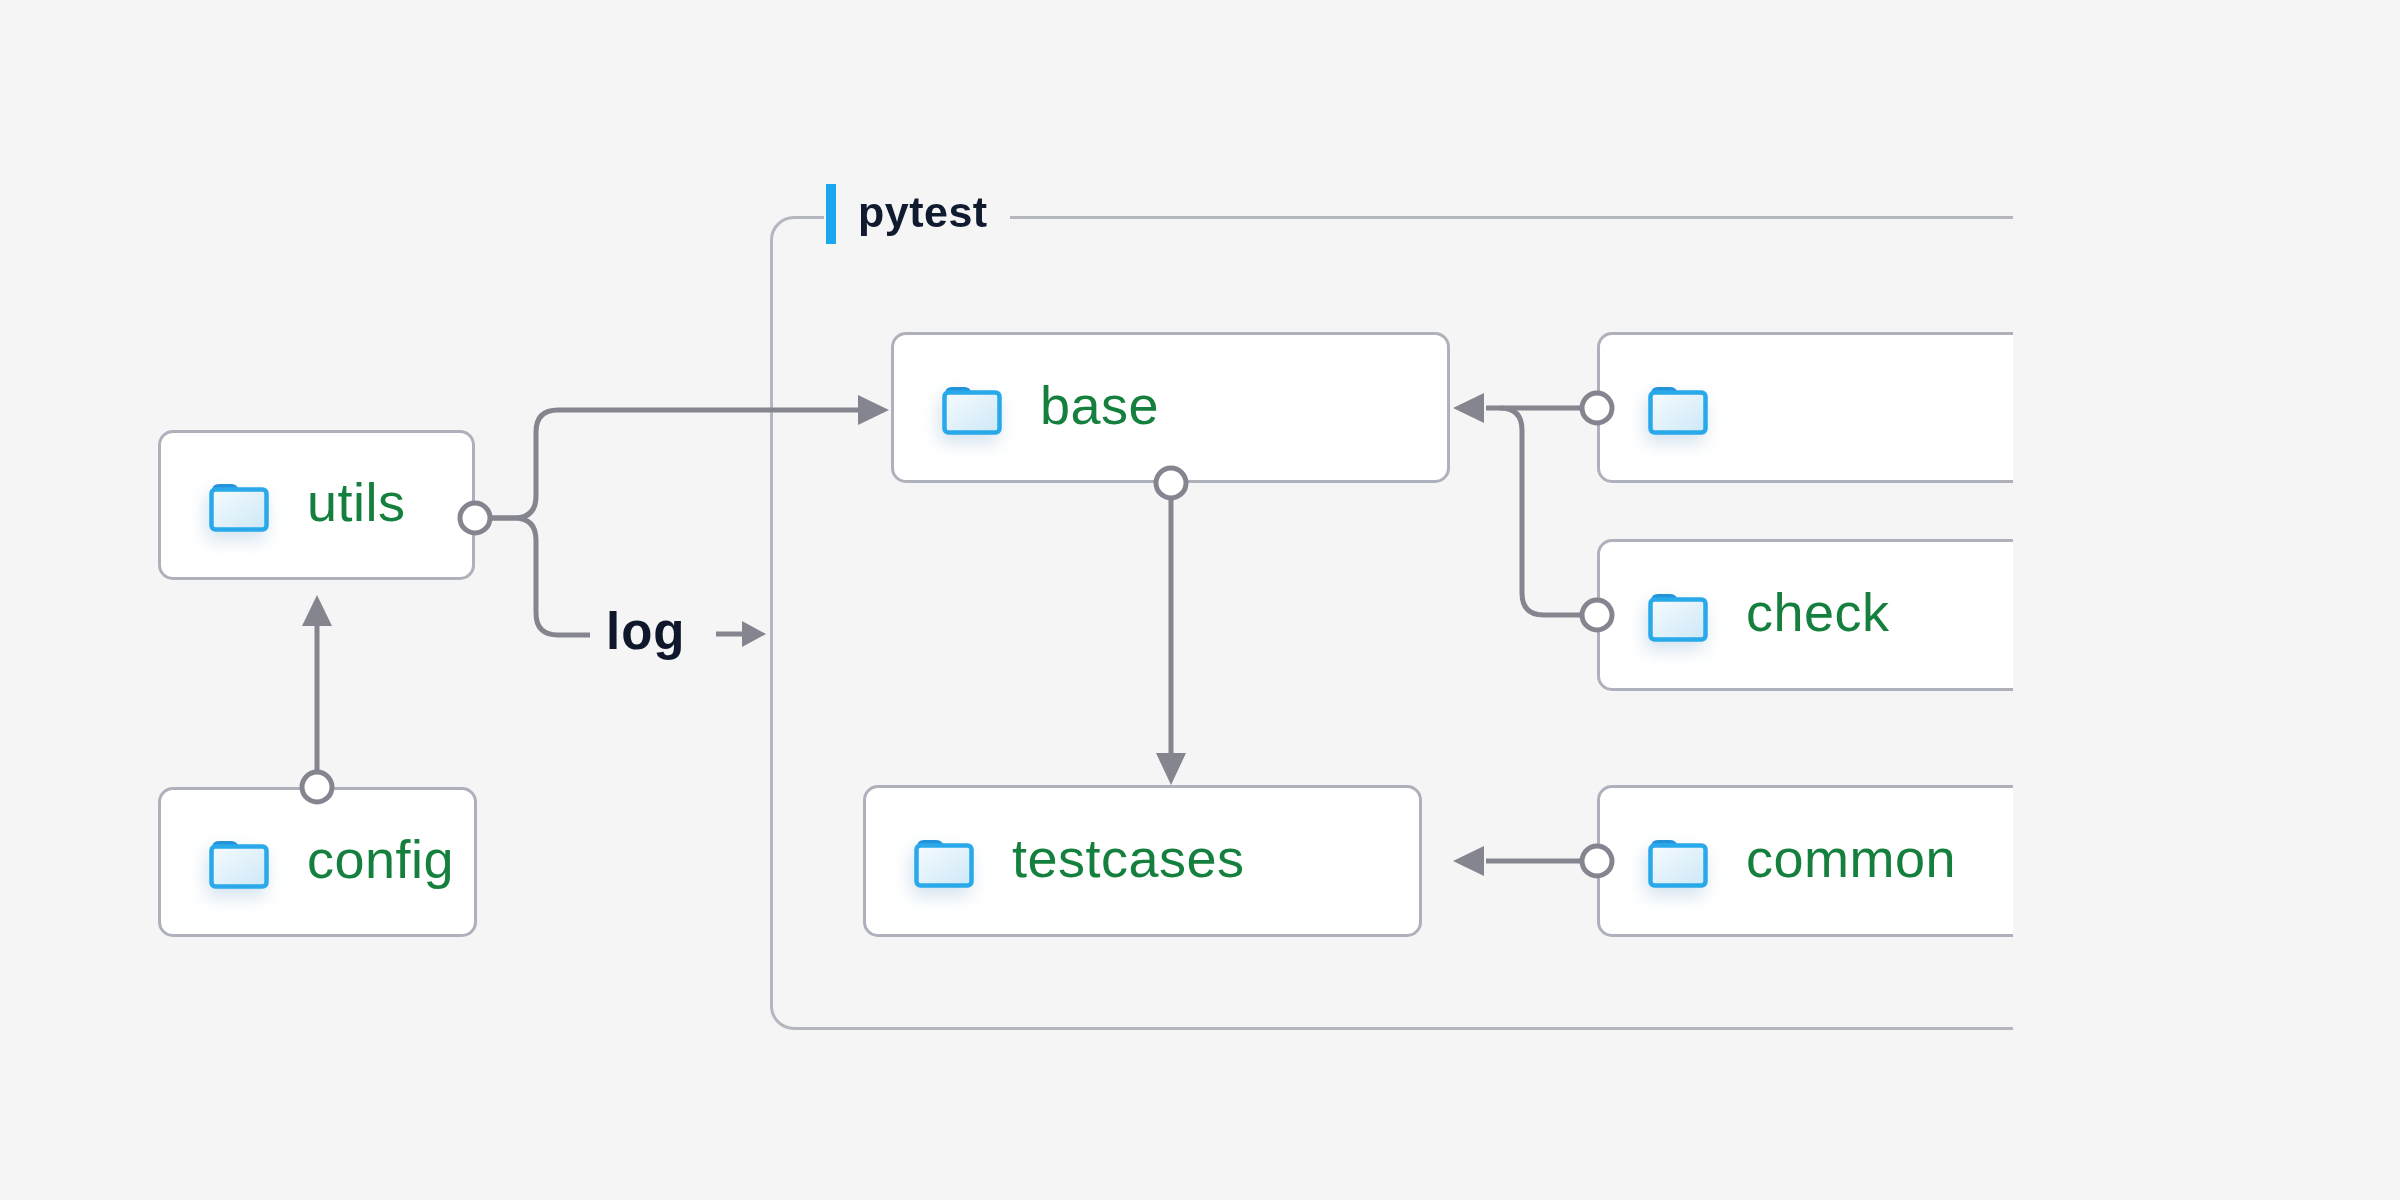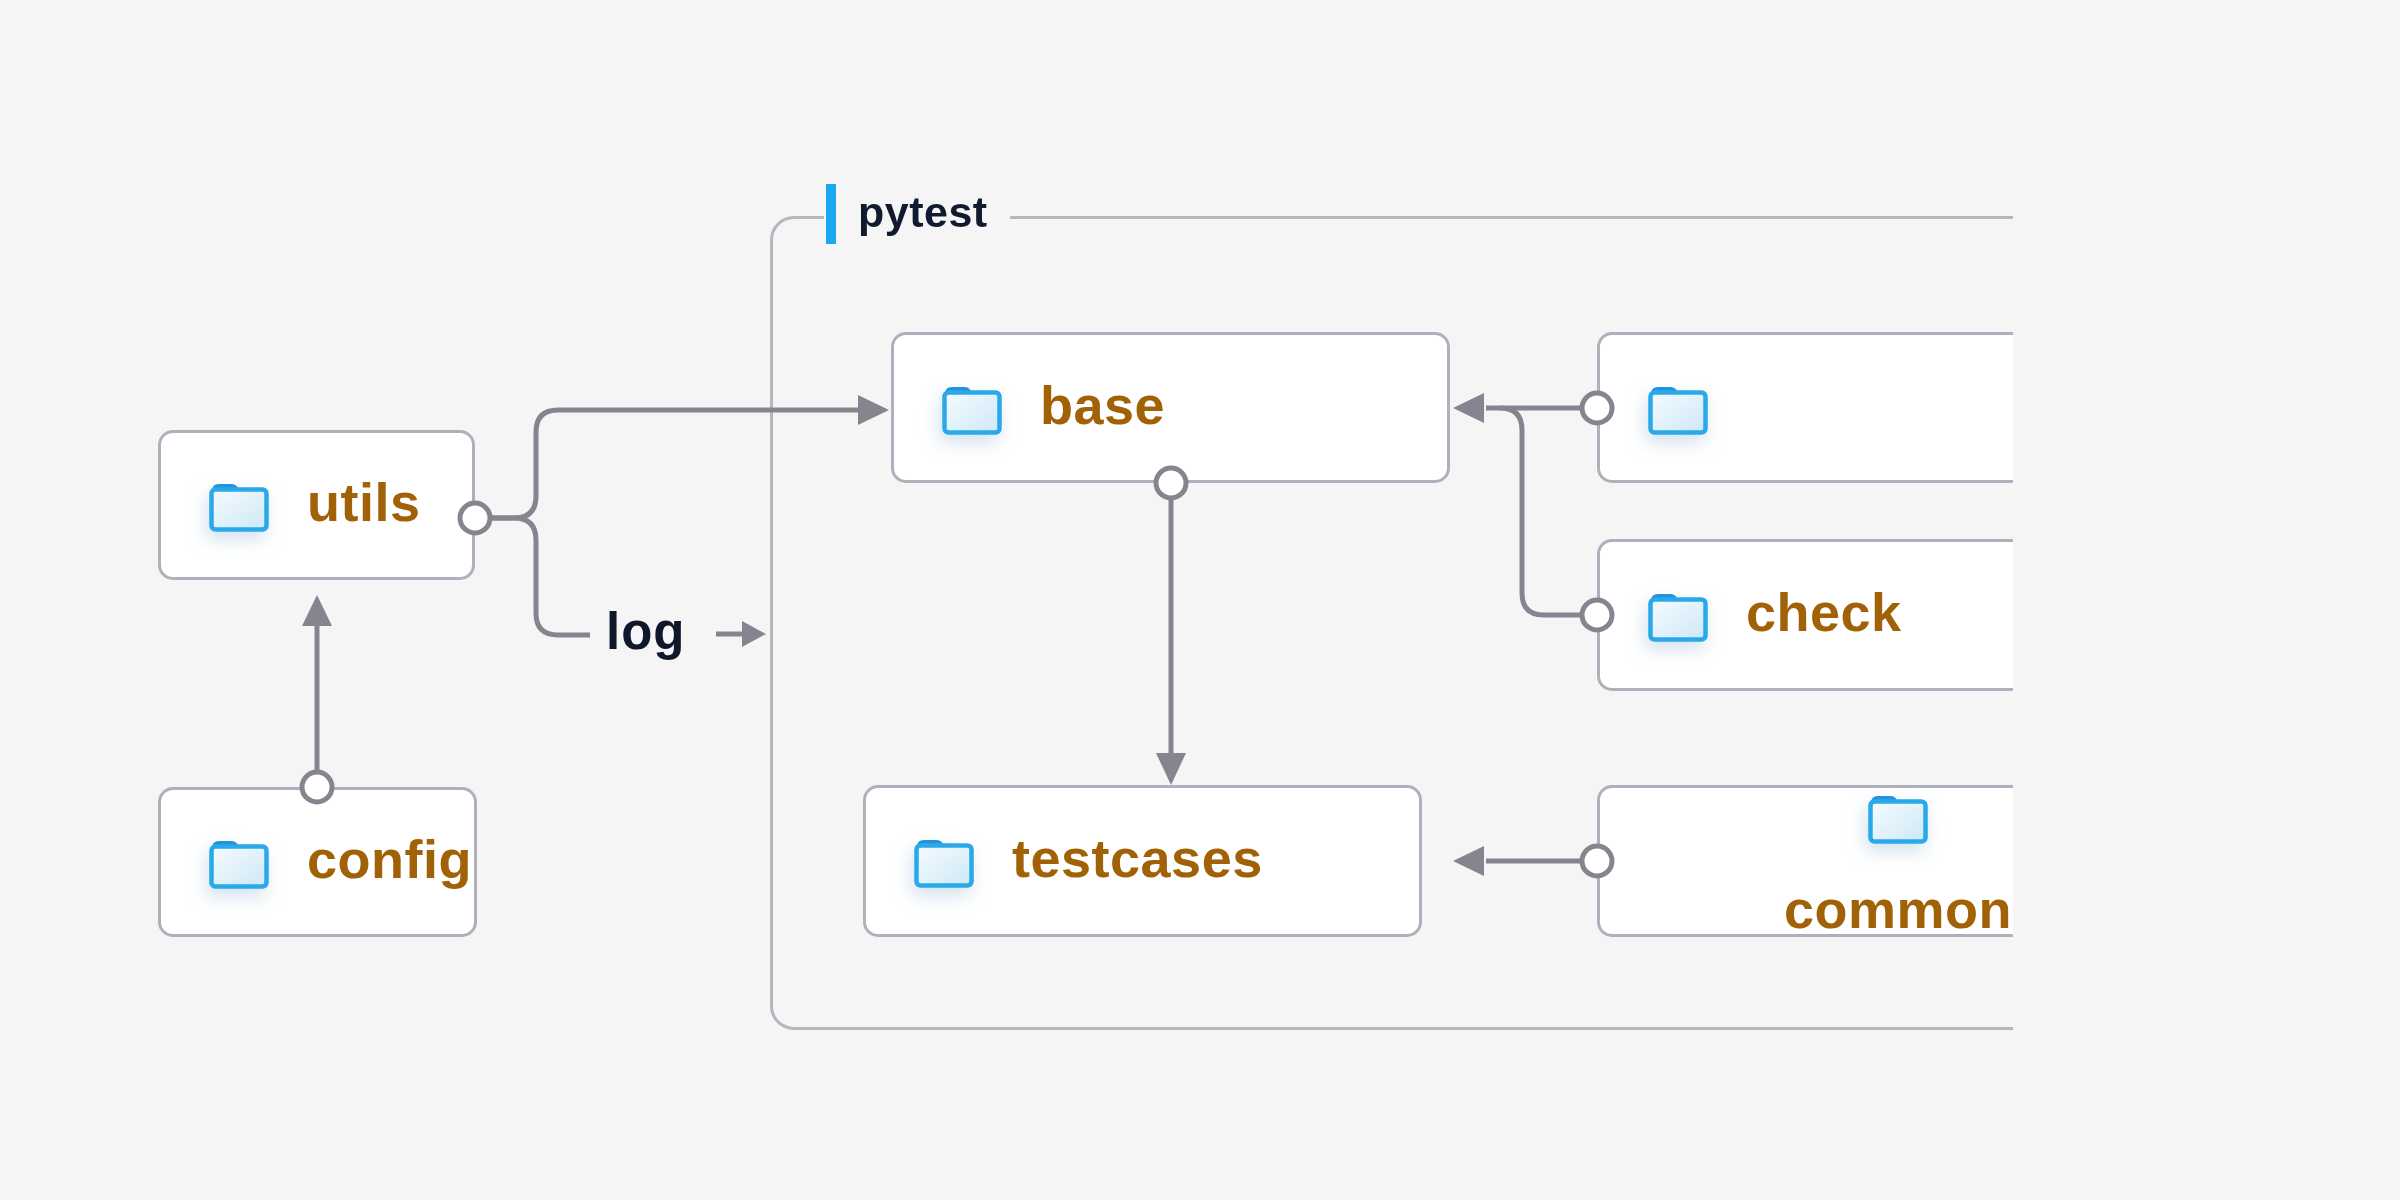--- a/index.html
+++ b/index.html
@@ -59,34 +59,34 @@
     border-radius: 15px;
     box-sizing: border-box;
     display: flex;
     align-items: center;
     padding-left: 46px;
     gap: 36px;
     z-index: 1;
   }
   .node .label {
     font-size: 54px;
-    font-weight: 700;
-    color: #a16207;
+    font-weight: 400;
+    color: #15803d;
     letter-spacing: 0.5px;
     line-height: 1;
     padding-bottom: 6px;
     white-space: nowrap;
   }
   .node-utils     { left: 158px;  top: 430px; width: 317px; height: 150px; text-align: right; }
   .node-config    { left: 158px;  top: 787px; width: 319px; height: 150px; }
   .node-base      { left: 891px;  top: 332px; width: 559px; height: 151px; }
   .node-pymilvus  { left: 1597px; top: 332px; width: 556px; height: 151px; }
   .node-check     { left: 1597px; top: 539px; width: 556px; height: 152px; }
   .node-testcases { left: 863px;  top: 785px; width: 559px; height: 152px; }
-  .node-common    { left: 1597px; top: 785px; width: 556px; height: 152px; flex-direction: column; }
+  .node-common    { left: 1597px; top: 785px; width: 556px; height: 152px; }
 
   .folder-icon {
     width: 64px;
     height: 58px;
     flex: 0 0 auto;
     filter: drop-shadow(-3px 8px 9px rgba(110, 160, 200, 0.30));
   }
 
   
   .wires {

